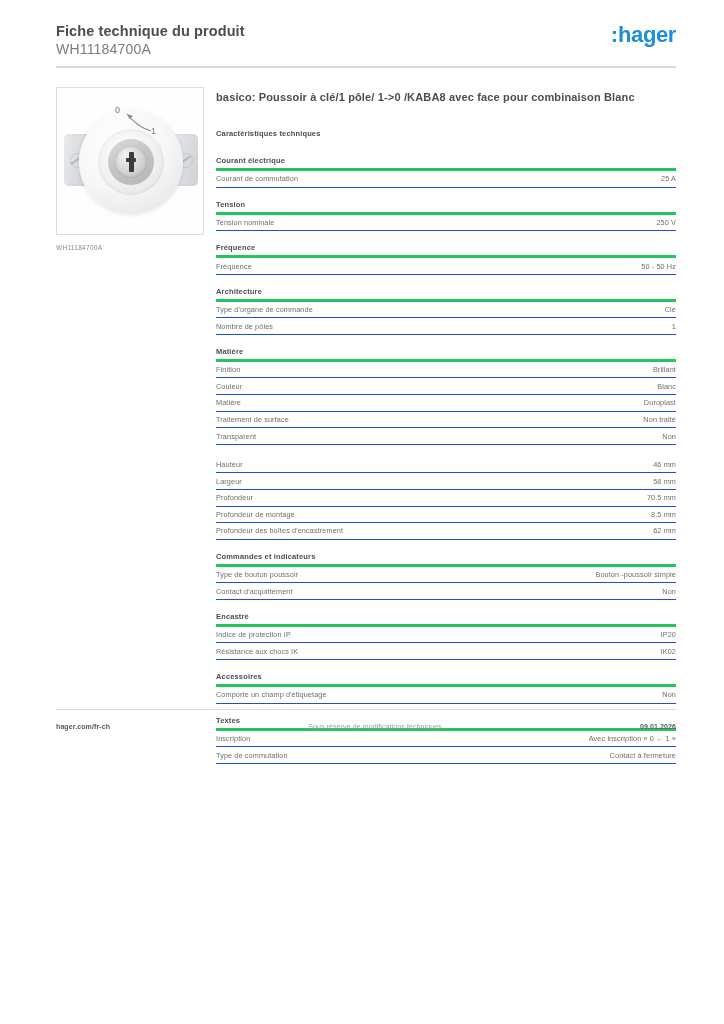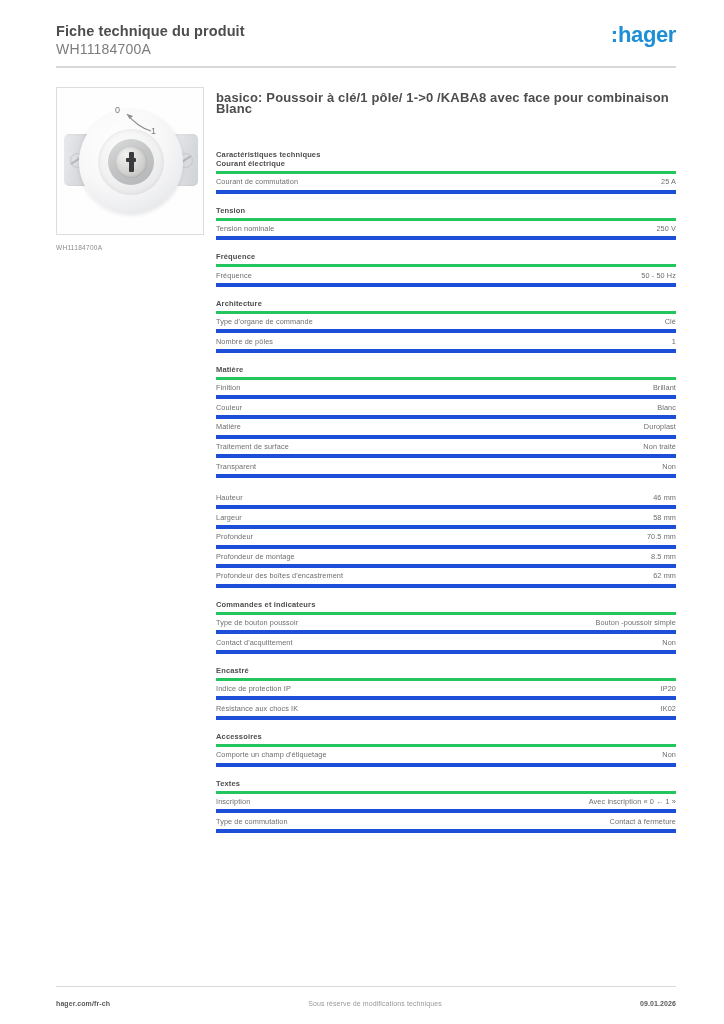--- a/index.html
+++ b/index.html
@@ -15,21 +15,21 @@
     font-family: "Liberation Sans", sans-serif;
     color: #58595b;
     position: relative;
     overflow: hidden;
   }
 
   .page {
     position: absolute;
     left: 0; top: 0;
     width: 724px;
-    height: 1024px;
+    height: 747px;
     background: #ffffff;
   }
 
   
   .header {
     position: absolute;
     left: 56px;
     top: 22px;
     width: 620px;
     height: 42px;
@@ -219,33 +219,34 @@
 
   
   .specs {
     position: absolute;
     left: 216px;
     top: 92px;
     width: 460px;
   }
 
   .product-name {
-    font-size: 13px;
+    font-size: 11px;
     font-weight: bold;
     color: #4c4d4f;
     letter-spacing: 0.15px;
     line-height: 11px;
-    margin-bottom: 36px;
+    margin-bottom: 26px;
   }
 
   .specs-heading {
     font-size: 7.5px;
     font-weight: bold;
     color: #4c4d4f;
     letter-spacing: 0.15px;
+    margin-bottom: 18px;
   }
 
   .group { margin-bottom: 12px; }
 
   .group-title {
     font-size: 7.5px;
     font-weight: bold;
     color: #4c4d4f;
     letter-spacing: 0.15px;
     padding-bottom: 3px;
@@ -253,21 +254,21 @@
   }
 
   .row {
     display: flex;
     justify-content: space-between;
     align-items: baseline;
     font-size: 7.3px;
     color: #6d6e70;
     letter-spacing: 0.1px;
     padding: 3.4px 0 3.2px 0;
-    border-bottom: 4px solid #1d4ed8;
+    border-bottom: 1px solid #1d4ed8;
   }
 
   .row .label { text-align: left; }
   .row .value { white-space: nowrap; padding-left: 14px; }
 
   
   .footer-rule {
     position: absolute;
     left: 56px;
     bottom: 37px;

